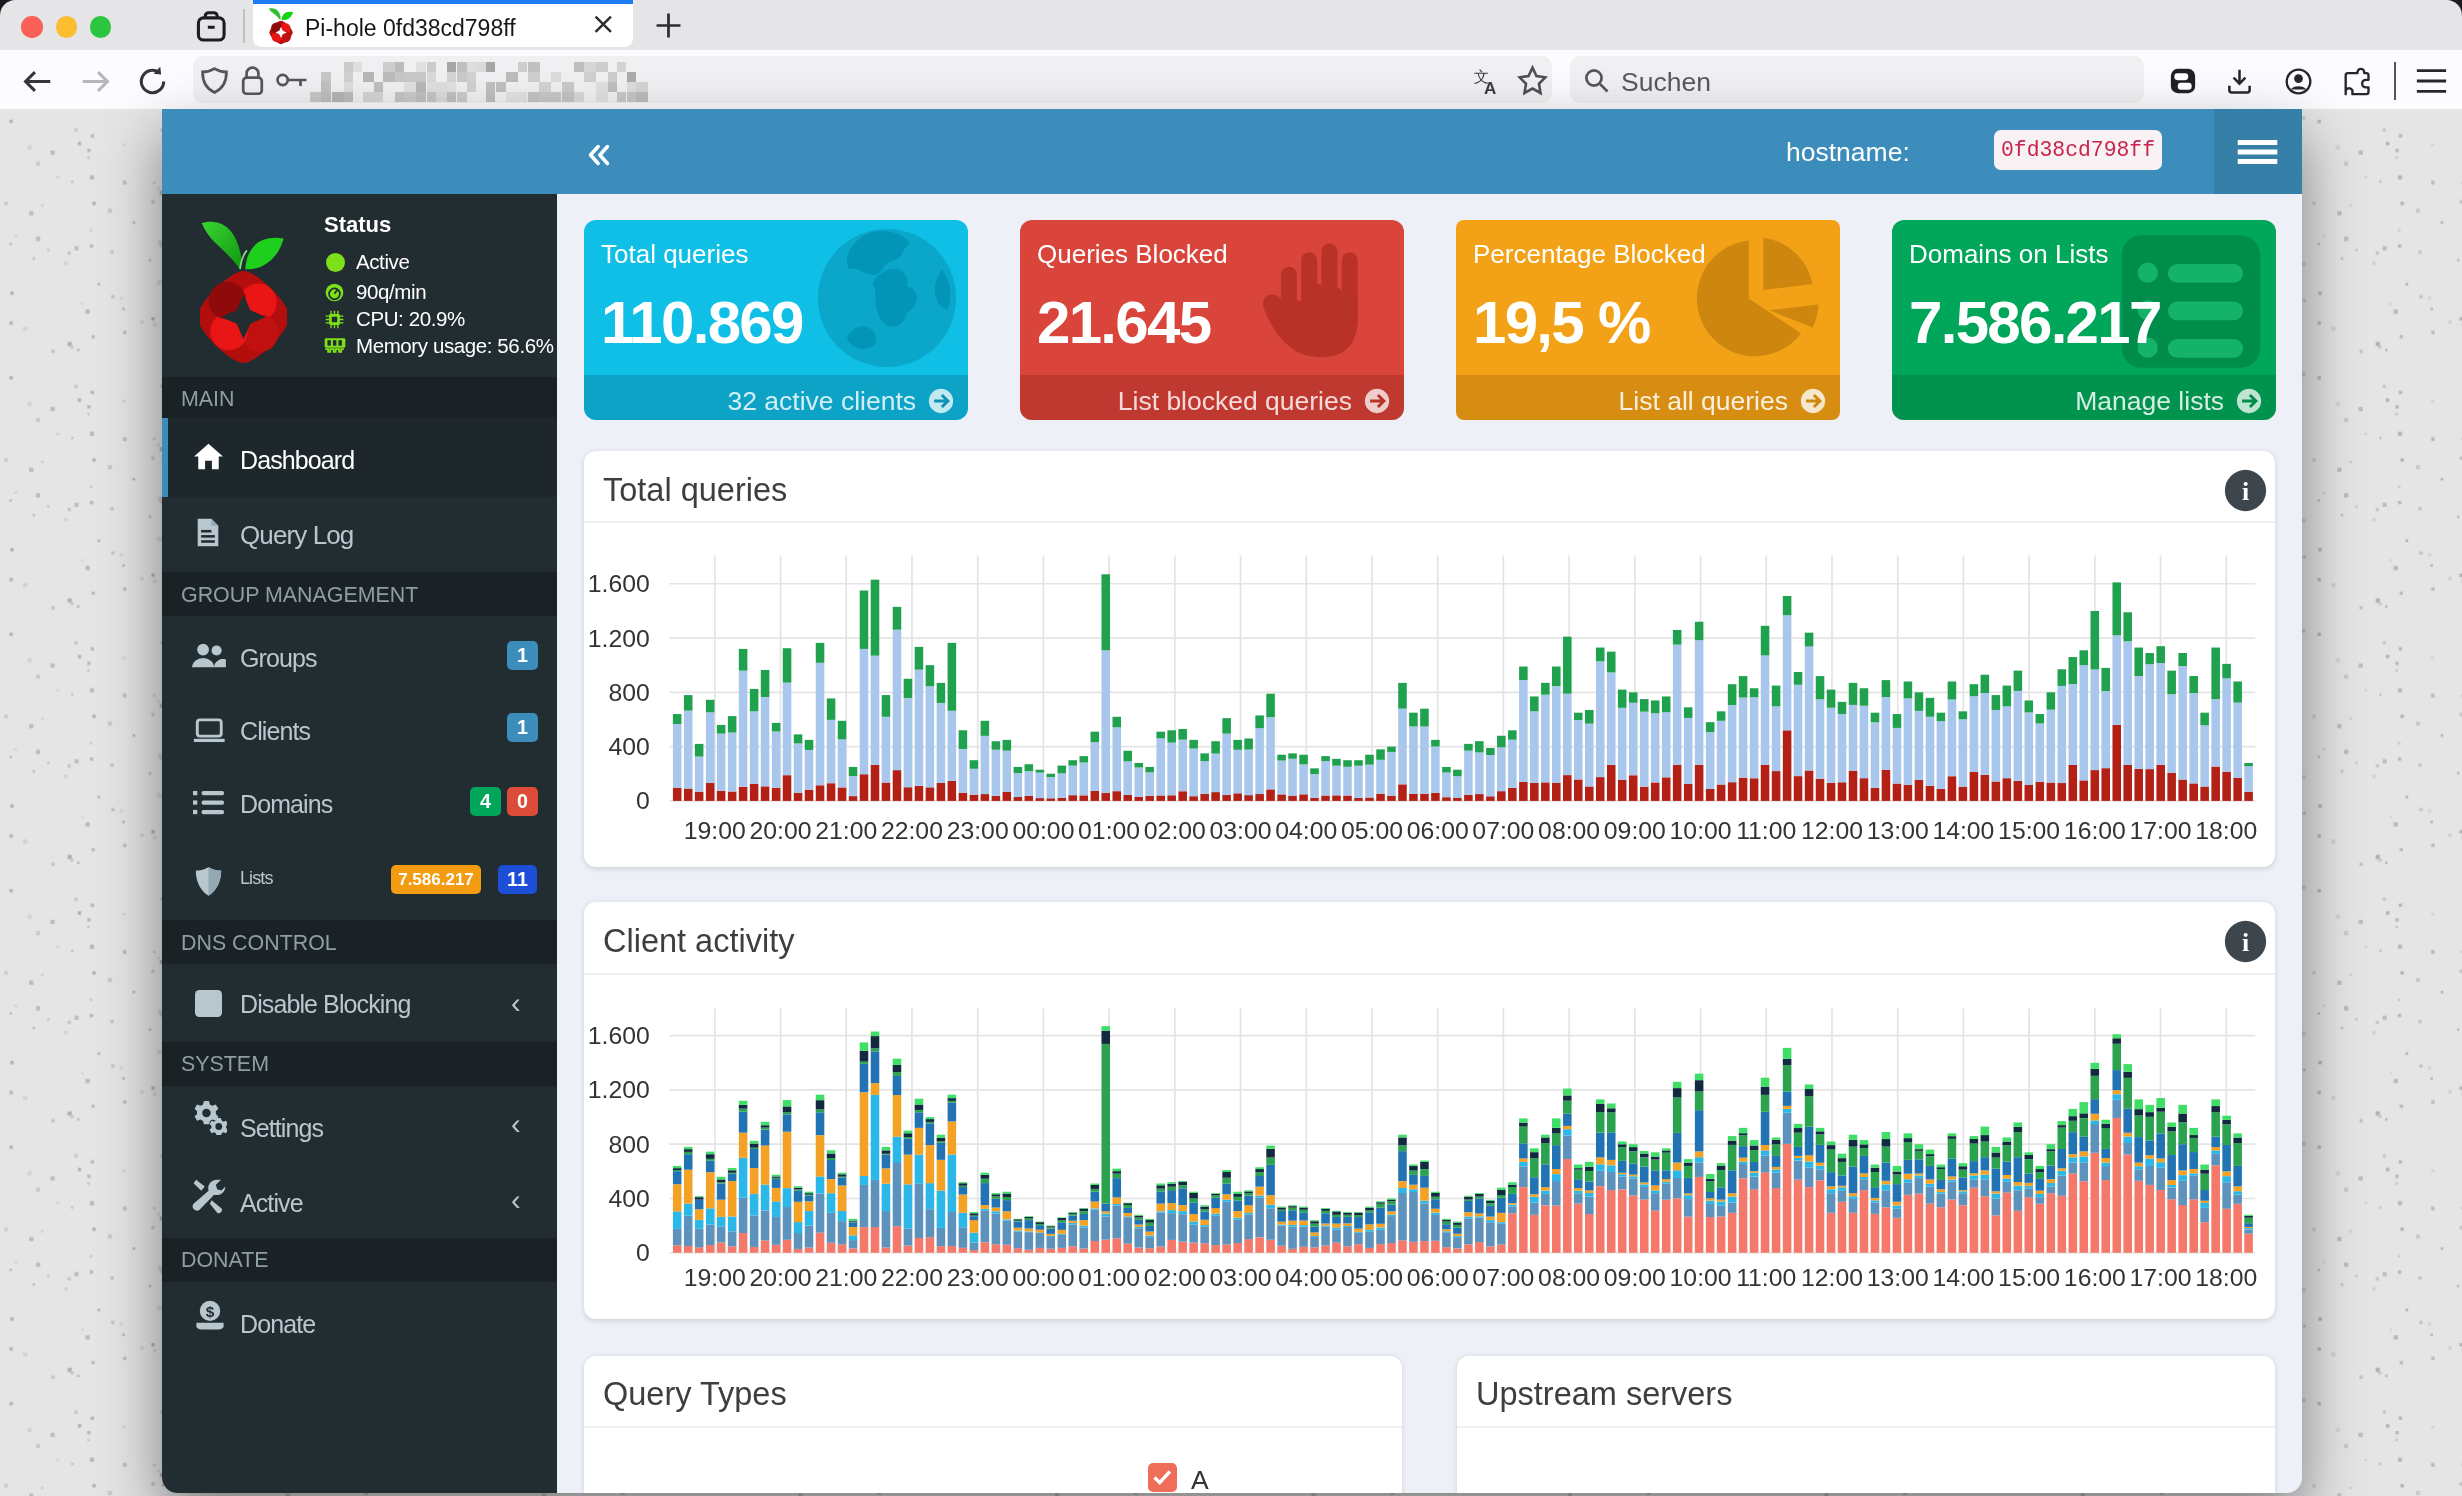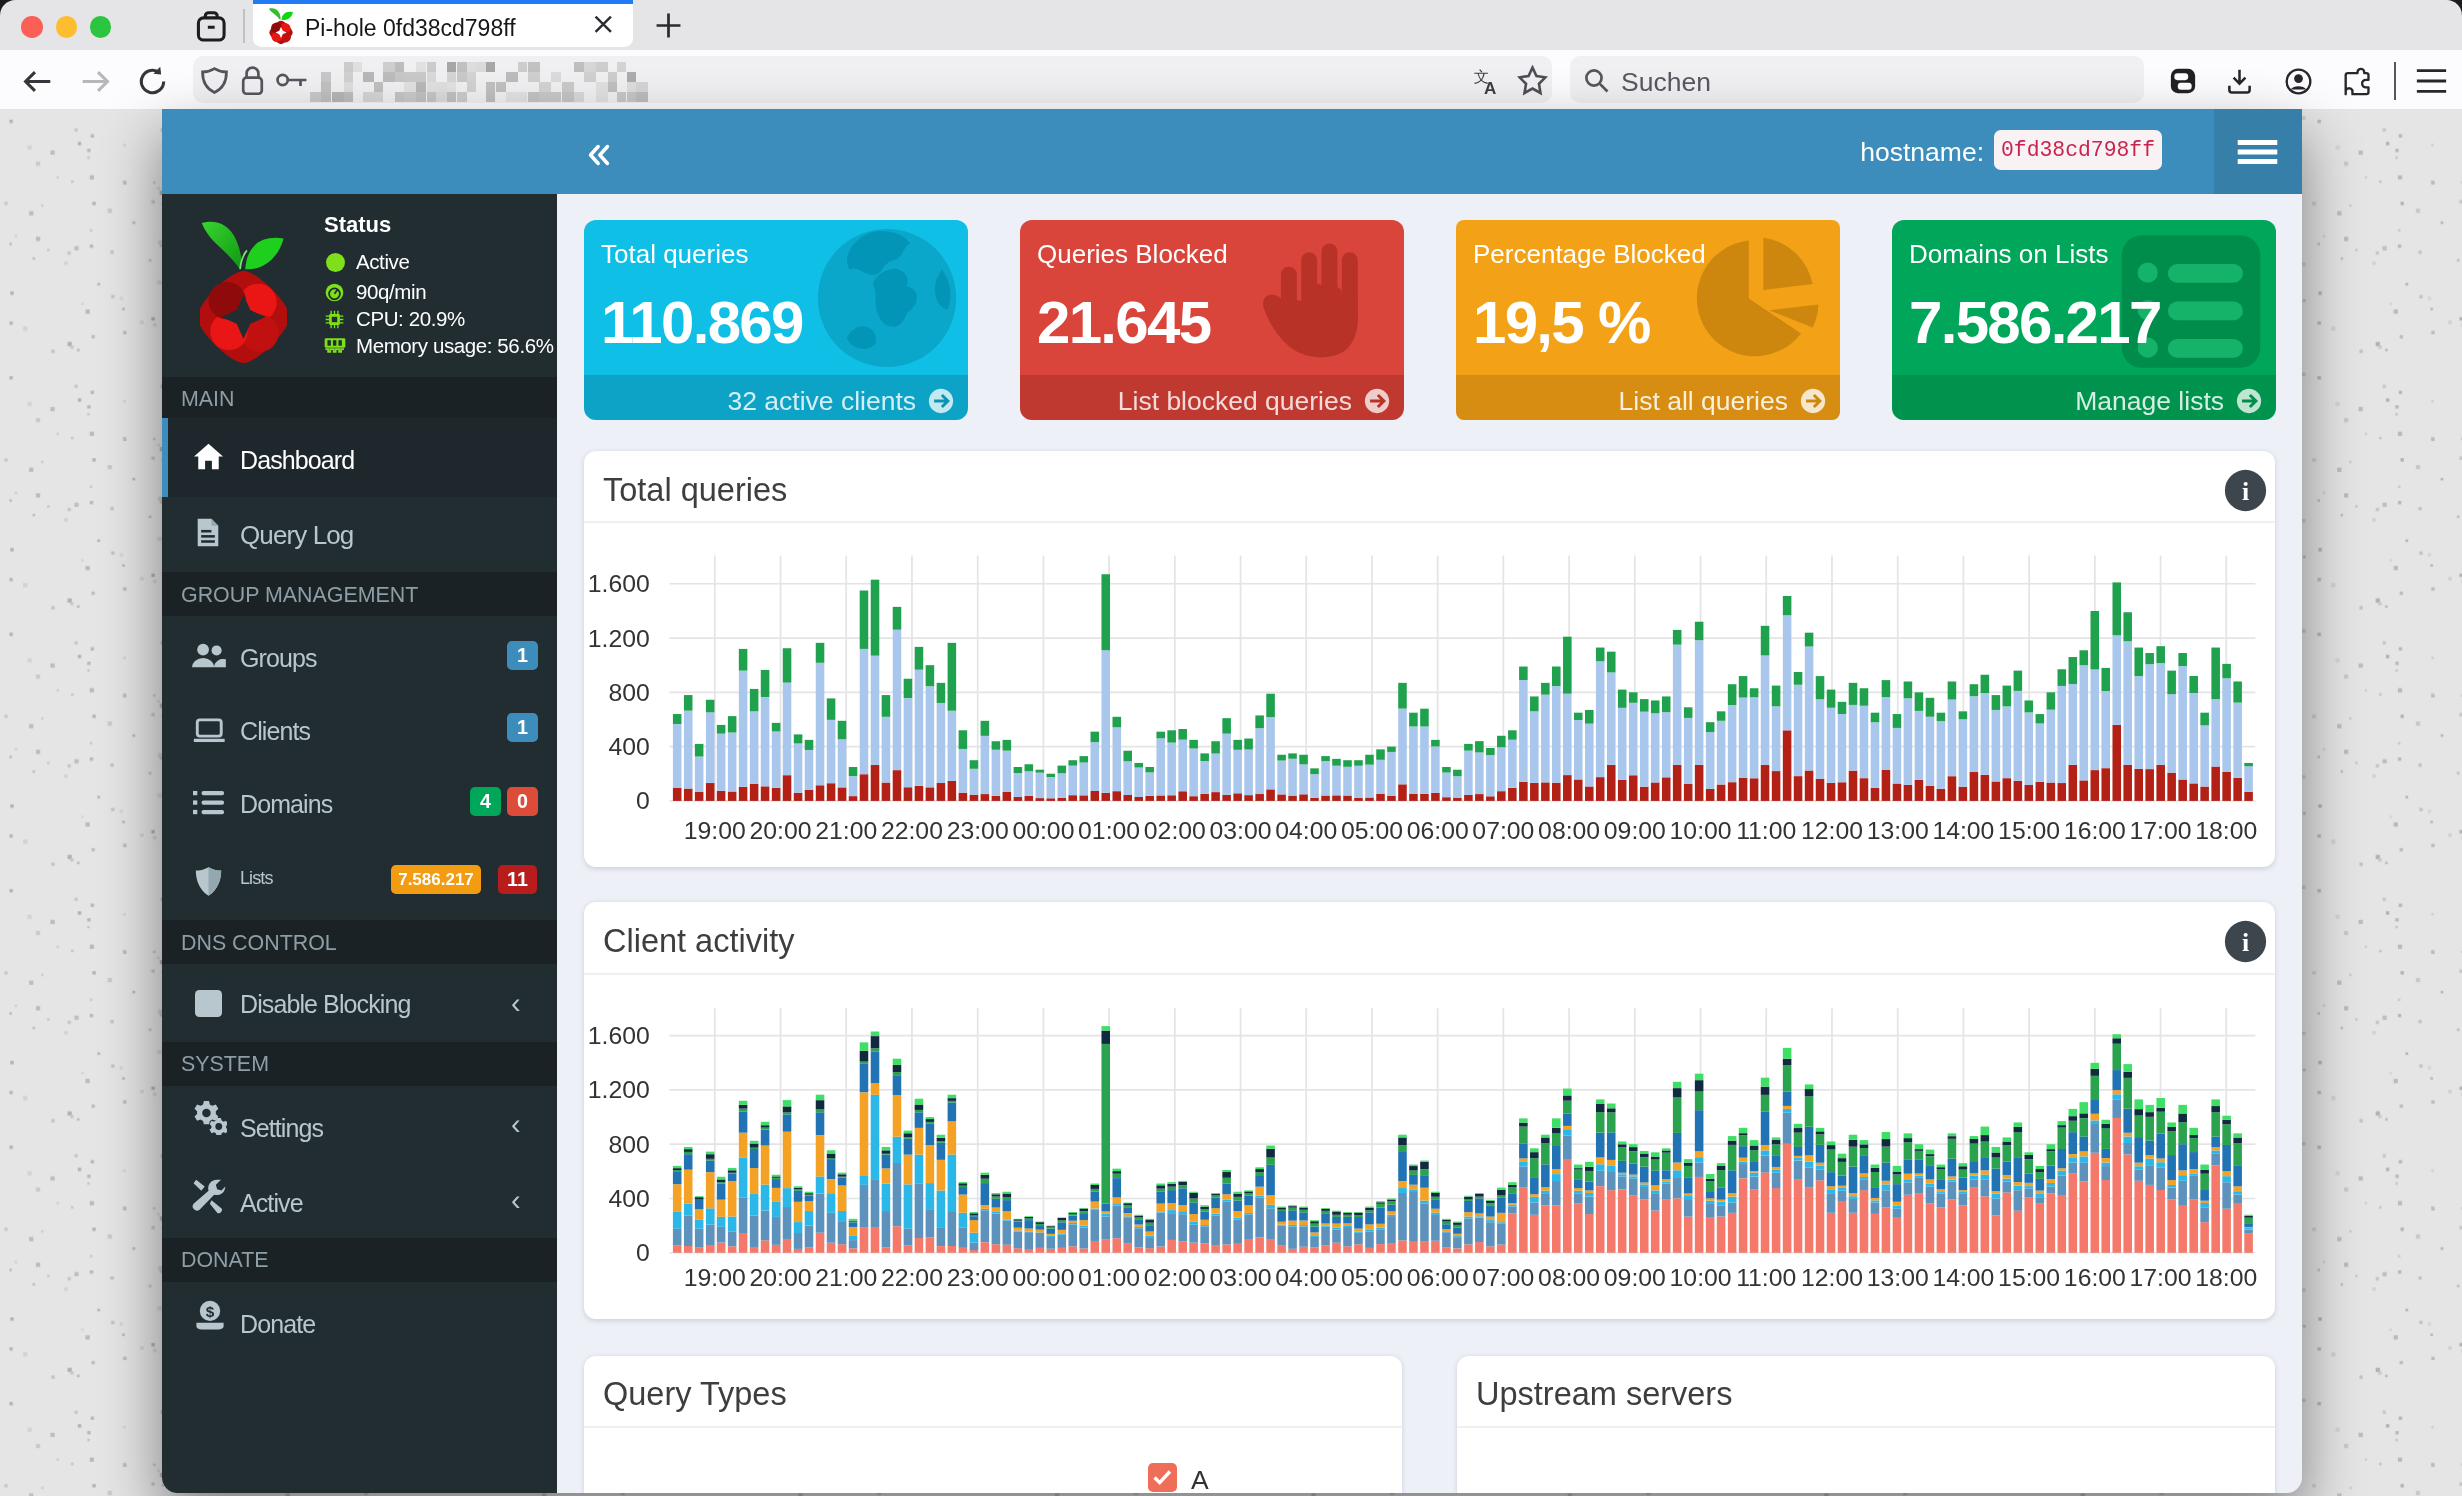--- a/index.html
+++ b/index.html
@@ -375,21 +375,21 @@
   </svg>
   <div class="abs" style="left:78px;top:681px;color:#b8c7ce;font-size:25px;letter-spacing:-0.9px;">Domains</div>
   <div class="abs" style="left:308px;top:678px;width:31px;height:29px;background:#00a65a;border-radius:5.1px;color:#fff;font-size:19.7px;font-weight:700;text-align:center;line-height:29px;">4</div>
   <div class="abs" style="left:345px;top:678px;width:31px;height:29px;background:#dd4b39;border-radius:5.1px;color:#fff;font-size:19.7px;font-weight:700;text-align:center;line-height:29px;">0</div>
   <svg class="abs" style="left:32.5px;top:757px" width="27" height="31" viewBox="0 0 32 36">
     <path d="M16 1 C21 4 27 5 31 5 C31 15 28 27 16 35 C4 27 1 15 1 5 C5 5 11 4 16 1 Z" fill="#b8c7ce"></path>
     <path d="M16 1 C21 4 27 5 31 5 C31 15 28 27 16 35 Z" fill="#93a8b1"></path>
   </svg>
   <div class="abs" style="left:78px;top:759px;color:#b8c7ce;font-size:18px;letter-spacing:-0.9px;">Lists</div>
   <div class="abs" style="left:229px;top:756px;width:90px;height:29px;background:#f39c12;border-radius:5.1px;color:#fff;font-size:17px;font-weight:700;text-align:center;line-height:29px;">7.586.217</div>
-  <div class="abs" style="left:336px;top:756px;width:39px;height:29px;background:#b91c1c;border-radius:5.1px;color:#fff;font-size:19.7px;font-weight:700;text-align:center;line-height:29px;">11</div>
+  <div class="abs" style="left:336px;top:756px;width:39px;height:29px;background:#1d4ed8;border-radius:5.1px;color:#fff;font-size:19.7px;font-weight:700;text-align:center;line-height:29px;">11</div>
   <div class="abs" style="left:0;top:811px;width:395px;height:44px;background:#1a2226;"></div>
   <div class="abs" style="left:19px;top:822px;color:#8e9ea6;font-size:21.4px;">DNS CONTROL</div>
   <div class="abs" style="left:32.5px;top:881px;width:27px;height:27px;background:#b8c7ce;border-radius:4.3px;"></div>
   <div class="abs" style="left:78px;top:881px;color:#b8c7ce;font-size:25px;letter-spacing:-0.9px;">Disable Blocking</div>
   <div class="abs" style="left:349px;top:878px;color:#b8c7ce;font-size:29px;">‹</div>
   <div class="abs" style="left:0;top:933px;width:395px;height:44px;background:#1a2226;"></div>
   <div class="abs" style="left:19px;top:943px;color:#8e9ea6;font-size:21.4px;">SYSTEM</div>
   <svg class="abs" style="left:29px;top:992px" width="36" height="34" viewBox="0 0 42 40">
     <g fill="#b8c7ce">
       <path d="M15 0 h6 l1 4 a12 12 0 0 1 3 1.7 l4-1.5 3 5 -3 2.8 a12 12 0 0 1 0 3.4 l3 2.8 -3 5 -4-1.5 a12 12 0 0 1 -3 1.7 l-1 4 h-6 l-1-4 a12 12 0 0 1 -3-1.7 l-4 1.5 -3-5 3-2.8 a12 12 0 0 1 0-3.4 l-3-2.8 3-5 4 1.5 a12 12 0 0 1 3-1.7 Z"></path>
@@ -414,21 +414,21 @@
     <text x="20" y="21" font-size="18" font-weight="bold" fill="#222d32" text-anchor="middle" font-family="Liberation Sans">$</text>
     <path d="M4 28 h32 v4 a6 4 0 0 1 -6 4 H10 a6 4 0 0 1 -6 -4 Z" fill="#b8c7ce"></path>
   </svg>
   <div class="abs" style="left:78px;top:1201px;color:#b8c7ce;font-size:25px;letter-spacing:-0.9px;">Donate</div>
 
   <div class="abs" style="left:395px;top:0;width:1745px;height:85px;background:#3c8dbc;"></div>
   <div class="abs" style="left:2052px;top:0;width:88px;height:85px;background:#367fa9;"></div>
   <svg class="abs" style="left:426px;top:35px" width="22" height="22" viewBox="0 0 26 26">
     <path d="M12 3 L3 13 L12 23 M23 3 L14 13 L23 23" fill="none" stroke="#fff" stroke-width="4.2" stroke-linecap="round" stroke-linejoin="round"></path>
   </svg>
-  <div class="abs" style="left:1624px;top:28px;width:198px;text-align:right;color:#fff;font-size:26.5px;">hostname:</div>
+  <div class="abs" style="left:1624px;top:28px;width:198px;text-align:left;color:#fff;font-size:26.5px;">hostname:</div>
   <div class="abs" style="left:1832px;top:21.4px;width:168px;height:40px;background:#f9f2f4;border-radius:6.8px;color:#c7254e;font-family:'Liberation Mono',monospace;font-size:21.4px;text-align:center;line-height:40px;">0fd38cd798ff</div>
   <svg class="abs" style="left:2074px;top:30px" width="43" height="26" viewBox="0 0 50 30">
     <path d="M2 4 H48 M2 15 H48 M2 26 H48" stroke="#fff" stroke-width="6"></path>
   </svg>
 
   <div class="abs" style="left:422px;top:111px;width:384px;height:200px;background:#10bfe6;border-radius:12px;overflow:hidden;">
     <svg class="abs" style="left:231px;top:6px" width="144" height="144" viewBox="0 0 100 100">
       <circle cx="50" cy="50" r="48" fill="#0ba7cb"></circle>
       <path d="M40 4 C52 2 62 6 66 12 C60 16 62 22 54 24 C46 26 48 34 40 34 C34 34 30 28 24 30 C18 20 28 8 40 4 Z" fill="#0295b8"></path>
       <path d="M52 30 C60 28 66 34 64 42 C74 44 72 56 64 60 C60 74 48 72 44 62 C40 52 44 46 40 40 C44 32 48 32 52 30 Z" fill="#0295b8"></path>

